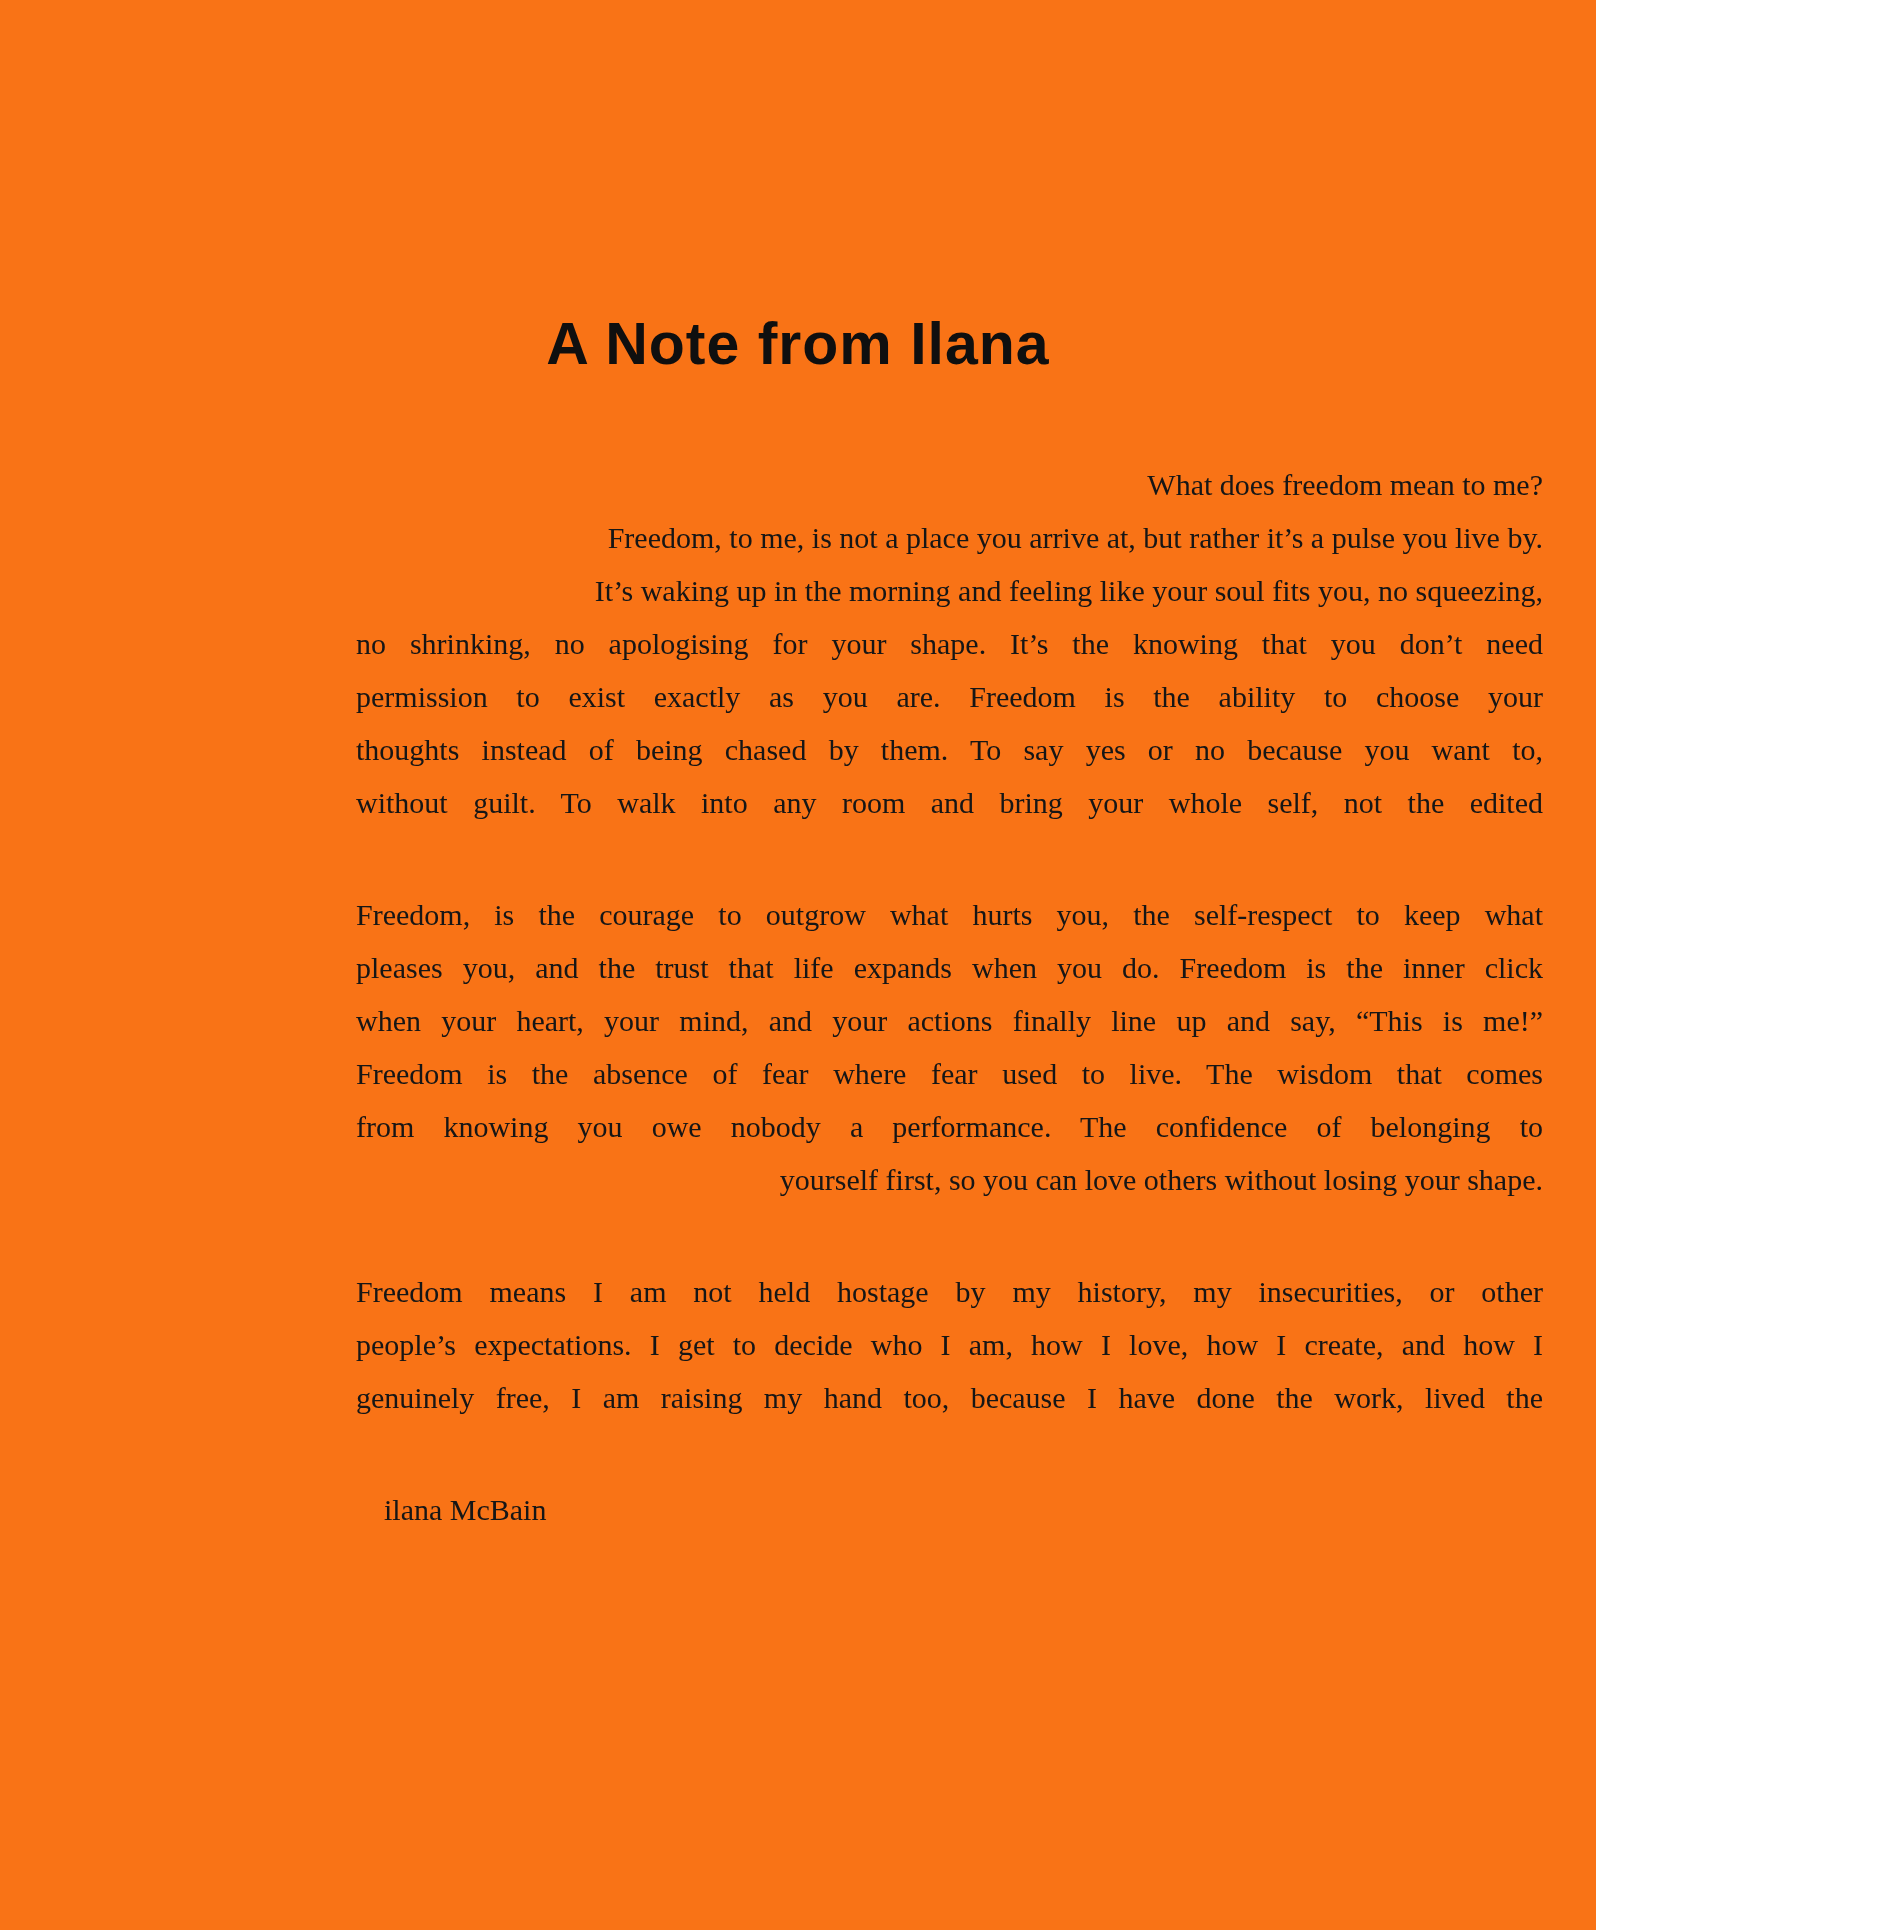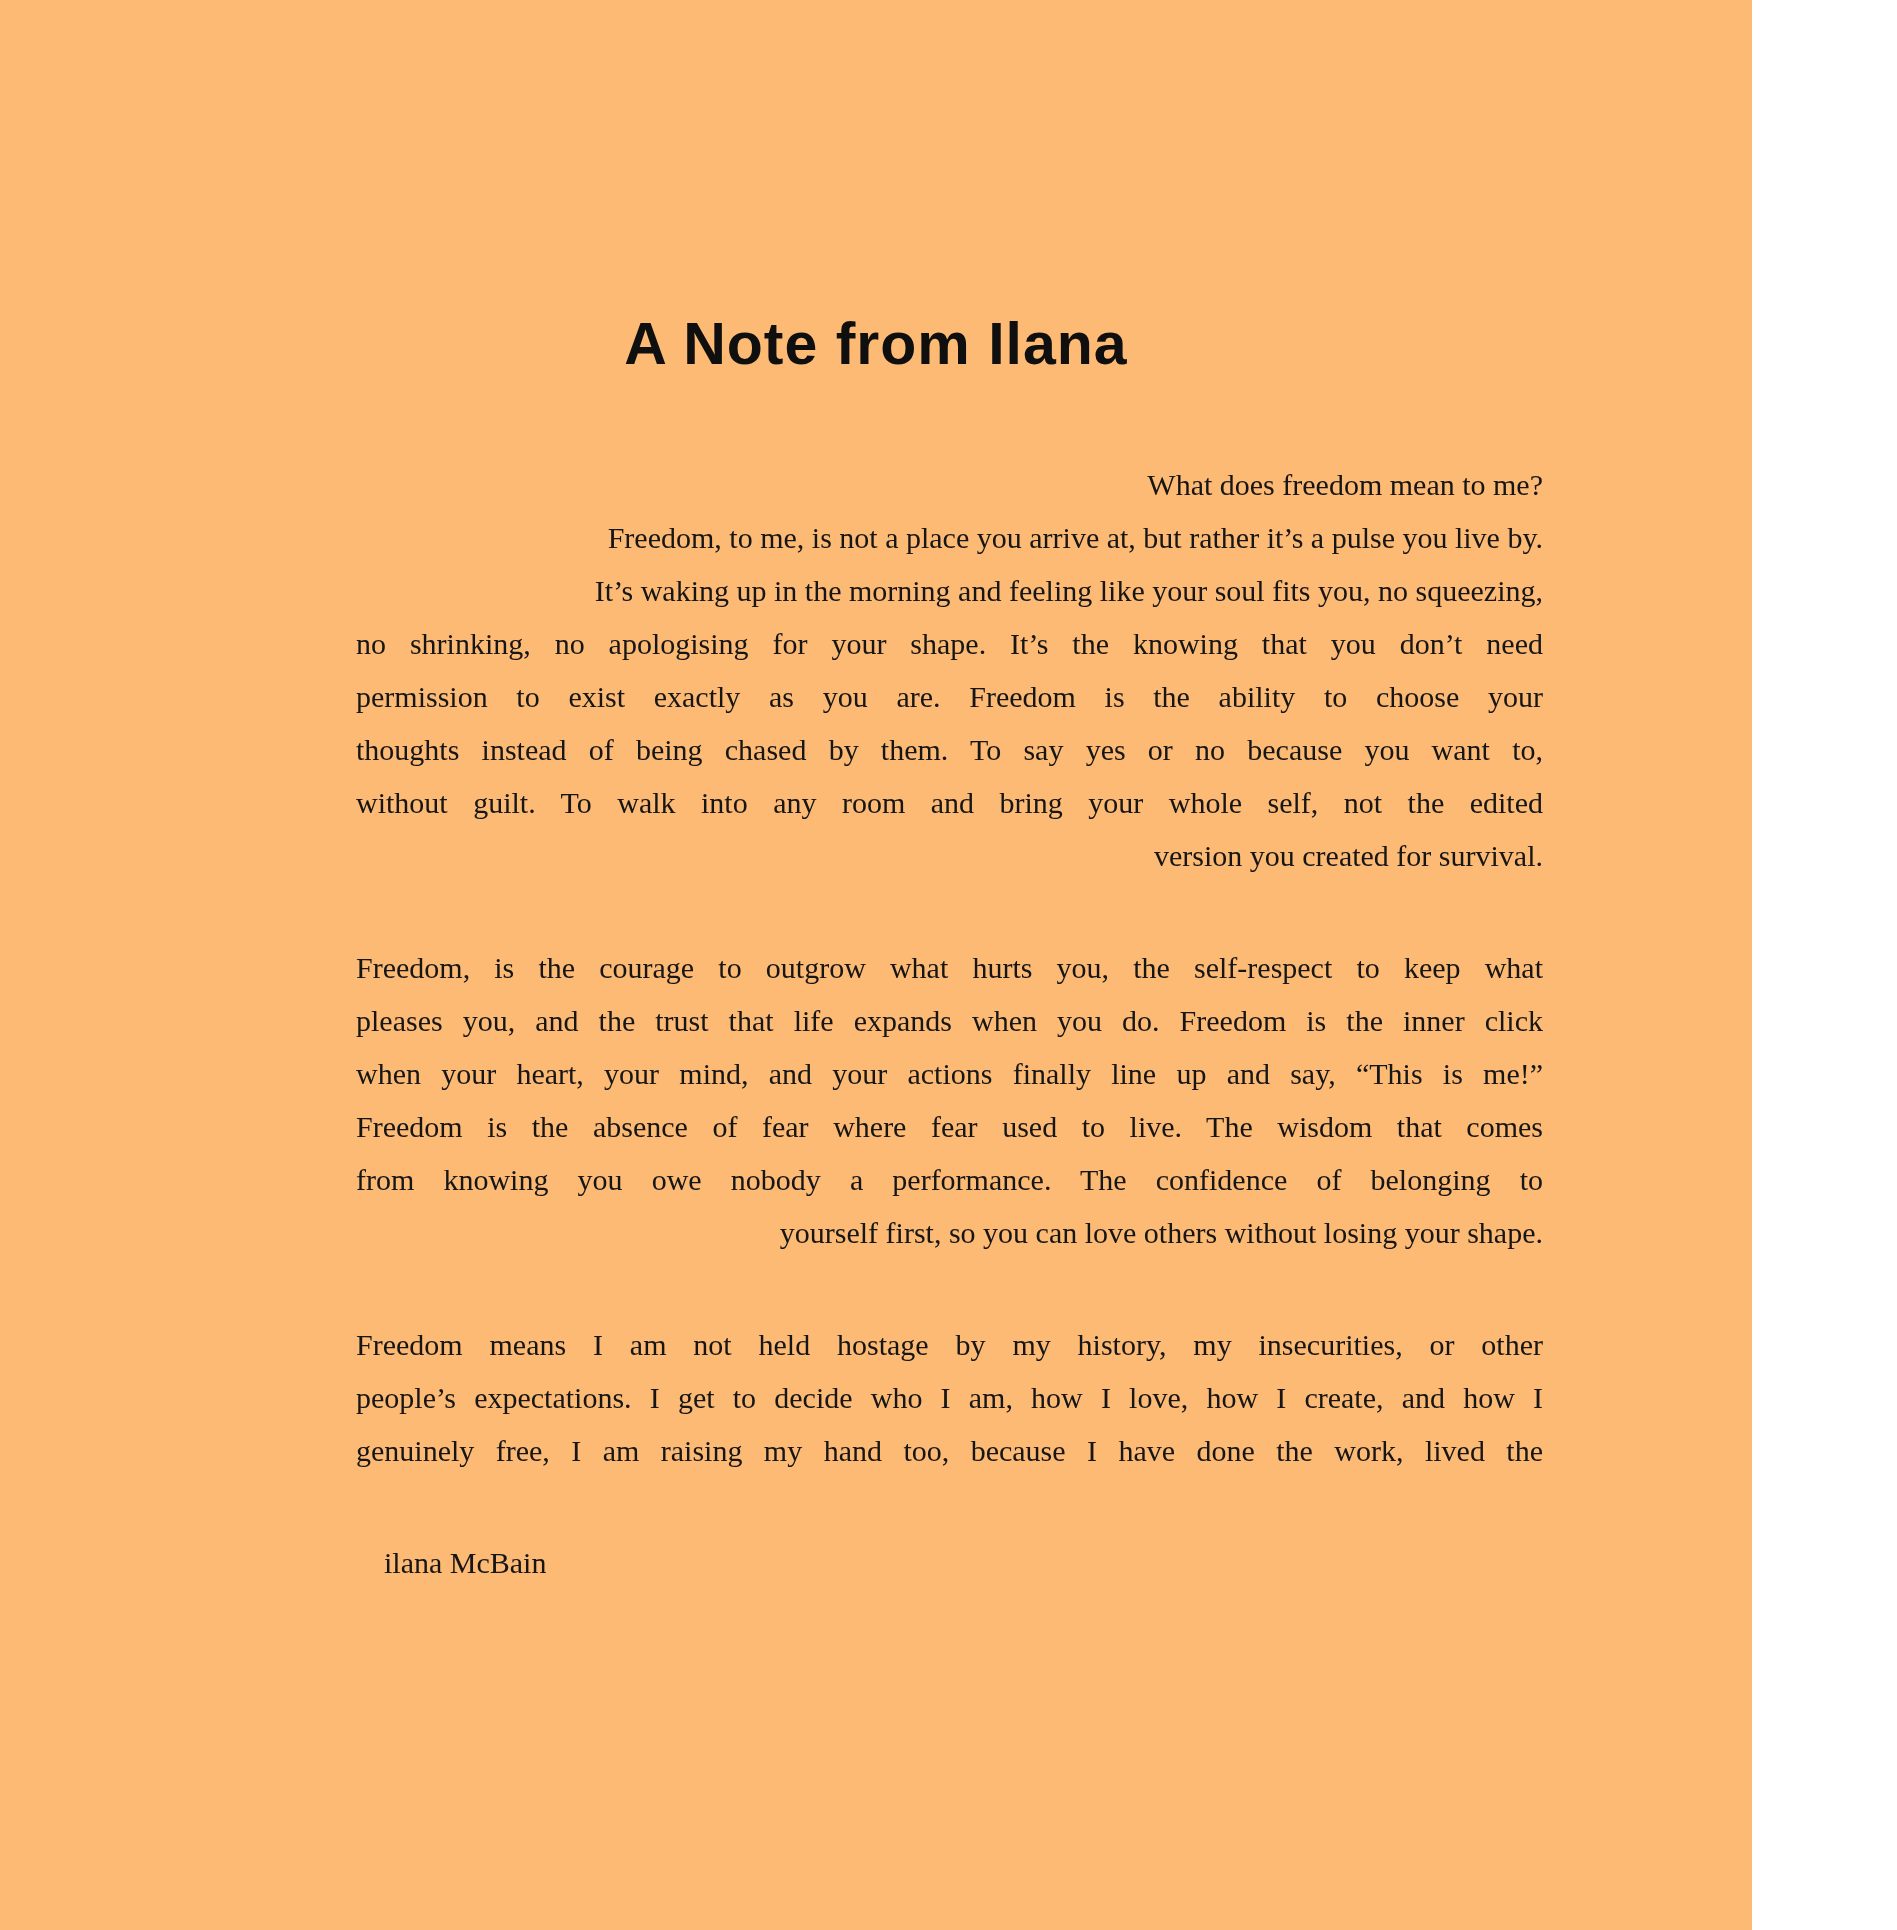--- a/index.html
+++ b/index.html
@@ -2,23 +2,23 @@
 <html><head>
 <meta charset="utf-8">
 <style>
   html, body {
     margin: 0;
     padding: 0;
     background: #ffffff;
   }
   .page {
     position: relative;
-    width: 1752px;
+    width: 1596px;
     height: 1931px;
-    background: #fdba74;
+    background: #f97316;
     color: #161616;
     font-family: "Liberation Serif", serif;
     overflow: hidden;
   }
   .title {
     position: absolute;
     top: 310px;
     left: 0;
     width: 100%;
     margin: 0;
@@ -63,21 +63,20 @@
   <div class="content">
     <div id="paragraphs">
         <div class="paragraph">
           <div class="line">What does freedom mean to me?</div>
           <div class="line">Freedom, to me, is not a place you arrive at, but rather it’s a pulse you live by.</div>
           <div class="line">It’s waking up in the morning and feeling like your soul fits you, no squeezing,</div>
           <div class="line justified">no shrinking, no apologising for your shape. It’s the knowing that you don’t need</div>
           <div class="line justified">permission to exist exactly as you are. Freedom is the ability to choose your</div>
           <div class="line justified">thoughts instead of being chased by them. To say yes or no because you want to,</div>
           <div class="line justified">without guilt. To walk into any room and bring your whole self, not the edited</div>
-          <div class="line">version you created for survival.</div>
         </div>
         <div class="paragraph">
           <div class="line justified">Freedom, is the courage to outgrow what hurts you, the self-respect to keep what</div>
           <div class="line justified">pleases you, and the trust that life expands when you do. Freedom is the inner click</div>
           <div class="line justified">when your heart, your mind, and your actions finally line up and say, “This is me!”</div>
           <div class="line justified">Freedom is the absence of fear where fear used to live. The wisdom that comes</div>
           <div class="line justified">from knowing you owe nobody a performance. The  confidence of belonging to</div>
           <div class="line">yourself first, so you can love others without losing your shape.</div>
         </div>
         <div class="paragraph">

